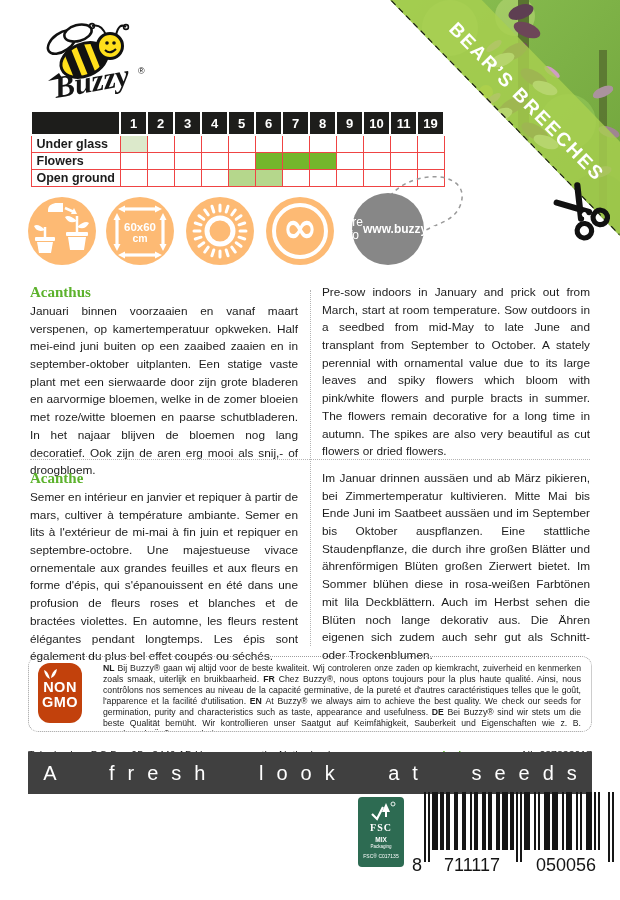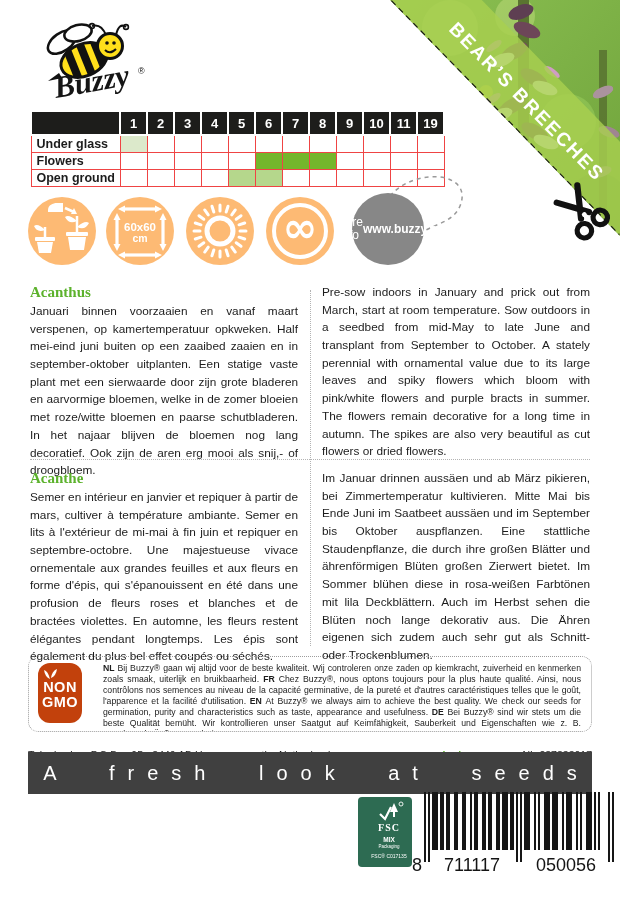--- a/index.html
+++ b/index.html
@@ -56,21 +56,21 @@
 
   
   #addr-row{left:28px;top:735px;width:564px;display:flex;justify-content:space-between;
      align-items:baseline;font-size:10.5px;margin-top:14px;}
   #addr-row .site{color:#5cb22c;font-weight:bold;}
   #banner{left:28px;top:752px;width:564px;height:42px;background:#404040;color:#fff;
      display:flex;align-items:center;justify-content:center;}
   #banner span{font-size:20px;letter-spacing:13px;word-spacing:22px;padding-left:13px;}
 
   #fsc{left:358px;top:797px;width:46px;height:70px;background:#2d6b52;border-radius:4px;
-     color:#fff;text-align:center;font-size:5px;padding-left:8px;}
+     color:#fff;text-align:center;font-size:5px;}
   #fsc .fsc-name{font-family:"Liberation Serif",serif;font-size:10px;font-weight:bold;letter-spacing:1px;line-height:1;}
   #fsc .mix{font-size:6.5px;font-weight:bold;margin-top:3px;line-height:1.2;}
   #fsc .pkg{font-size:4.5px;line-height:1.2;}
   #fsc .lic{font-size:5px;margin-top:4px;line-height:1.2;}
 
   #barcode{left:412px;top:790px;width:206px;height:84px;}
   #barcode text{font-size:18px;fill:#141414;}
 </style>
 </head>
 <body>

